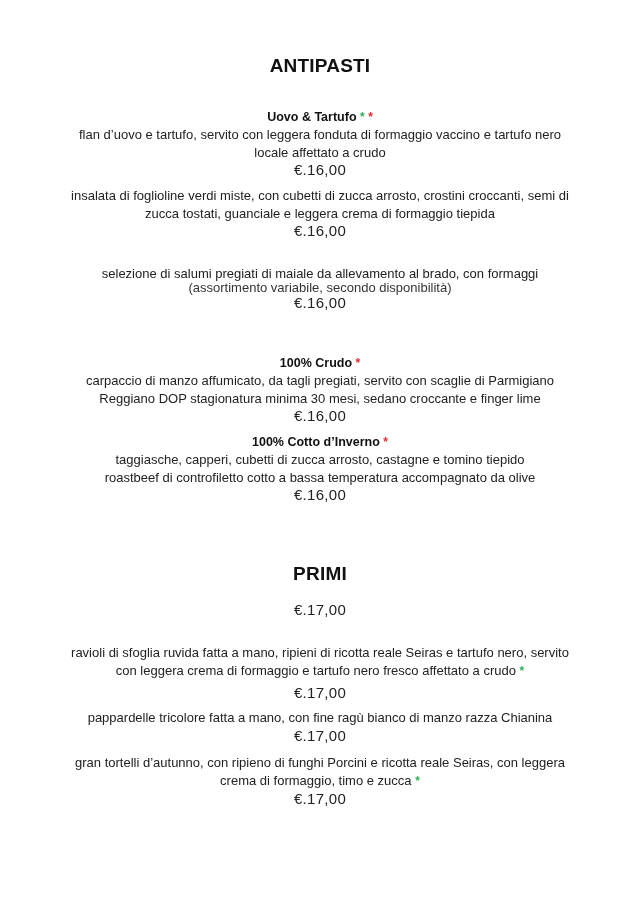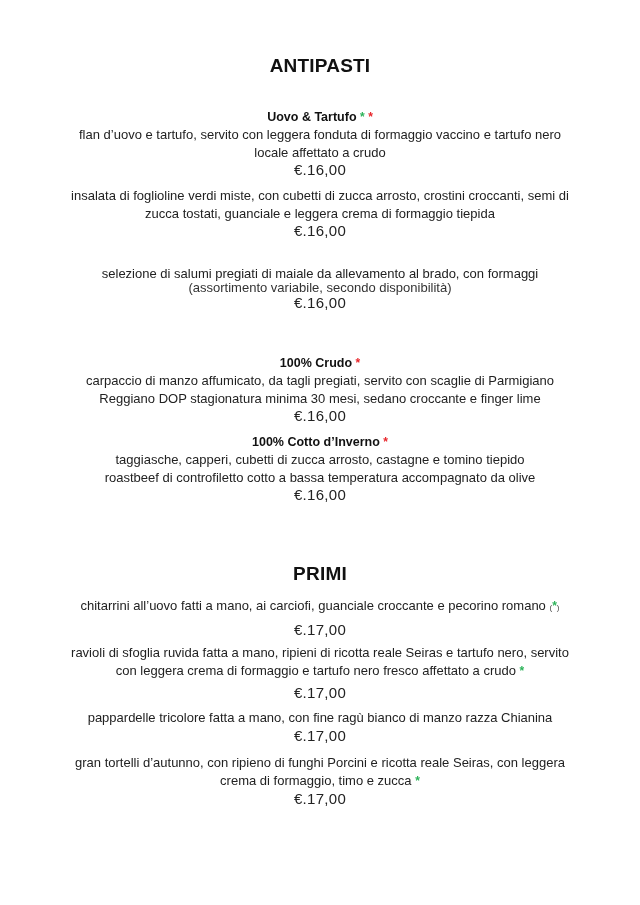--- a/index.html
+++ b/index.html
@@ -69,24 +69,20 @@
       <span class="star red">*</span>
     </div>
     <div class="item-desc">taggiasche, capperi, cubetti di zucca arrosto, castagne e tomino tiepido</div>
     <div class="item-desc">roastbeef di controfiletto cotto a bassa temperatura accompagnato da olive</div>
     <div class="item-price">€.16,00</div>
   </div>
 
   <div class="section-title" style="top:563px;">PRIMI</div>
 
   <div class="item primi" style="top:597px;">
-    <div class="item-desc">
-      <span>chitarrini all’uovo fatti a mano, ai carciofi, guanciale croccante e pecorino romano</span>
-      <span class="paren">(</span><span class="star green">*</span><span class="paren">)</span>
-    </div>
     <div class="item-price">€.17,00</div>
   </div>
 
   <div class="item primi" style="top:644px;">
     <div class="item-desc">ravioli di sfoglia ruvida fatta a mano, ripieni di ricotta reale Seiras e tartufo nero, servito</div>
     <div class="item-desc">
       <span>con leggera crema di formaggio e tartufo nero fresco affettato a crudo</span>
       <span class="star green">*</span>
     </div>
     <div class="item-price">€.17,00</div>

